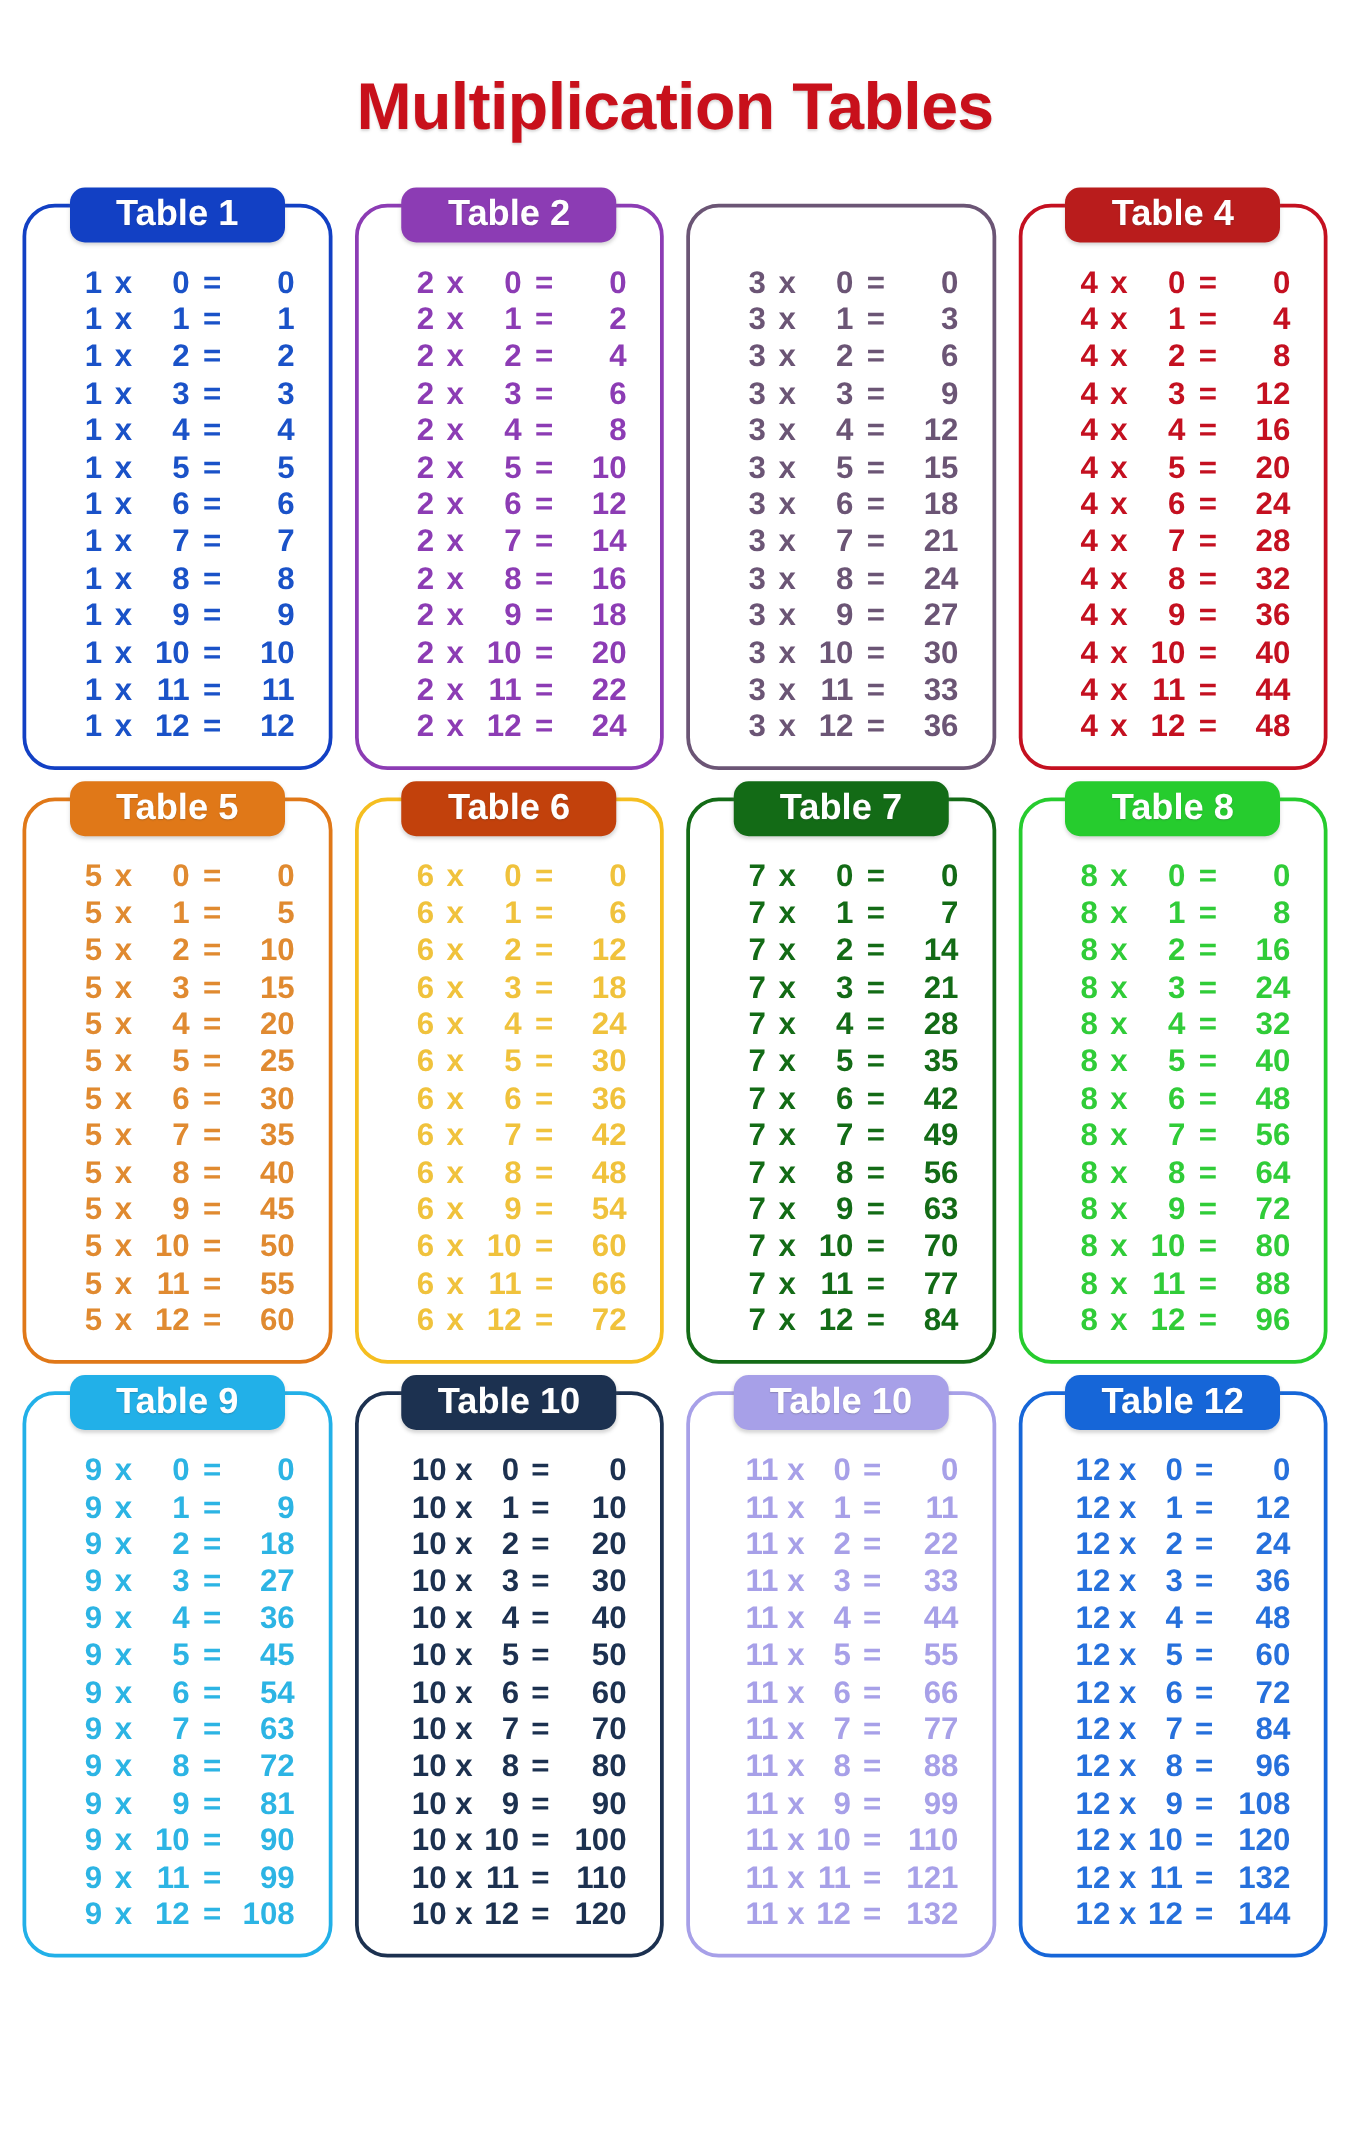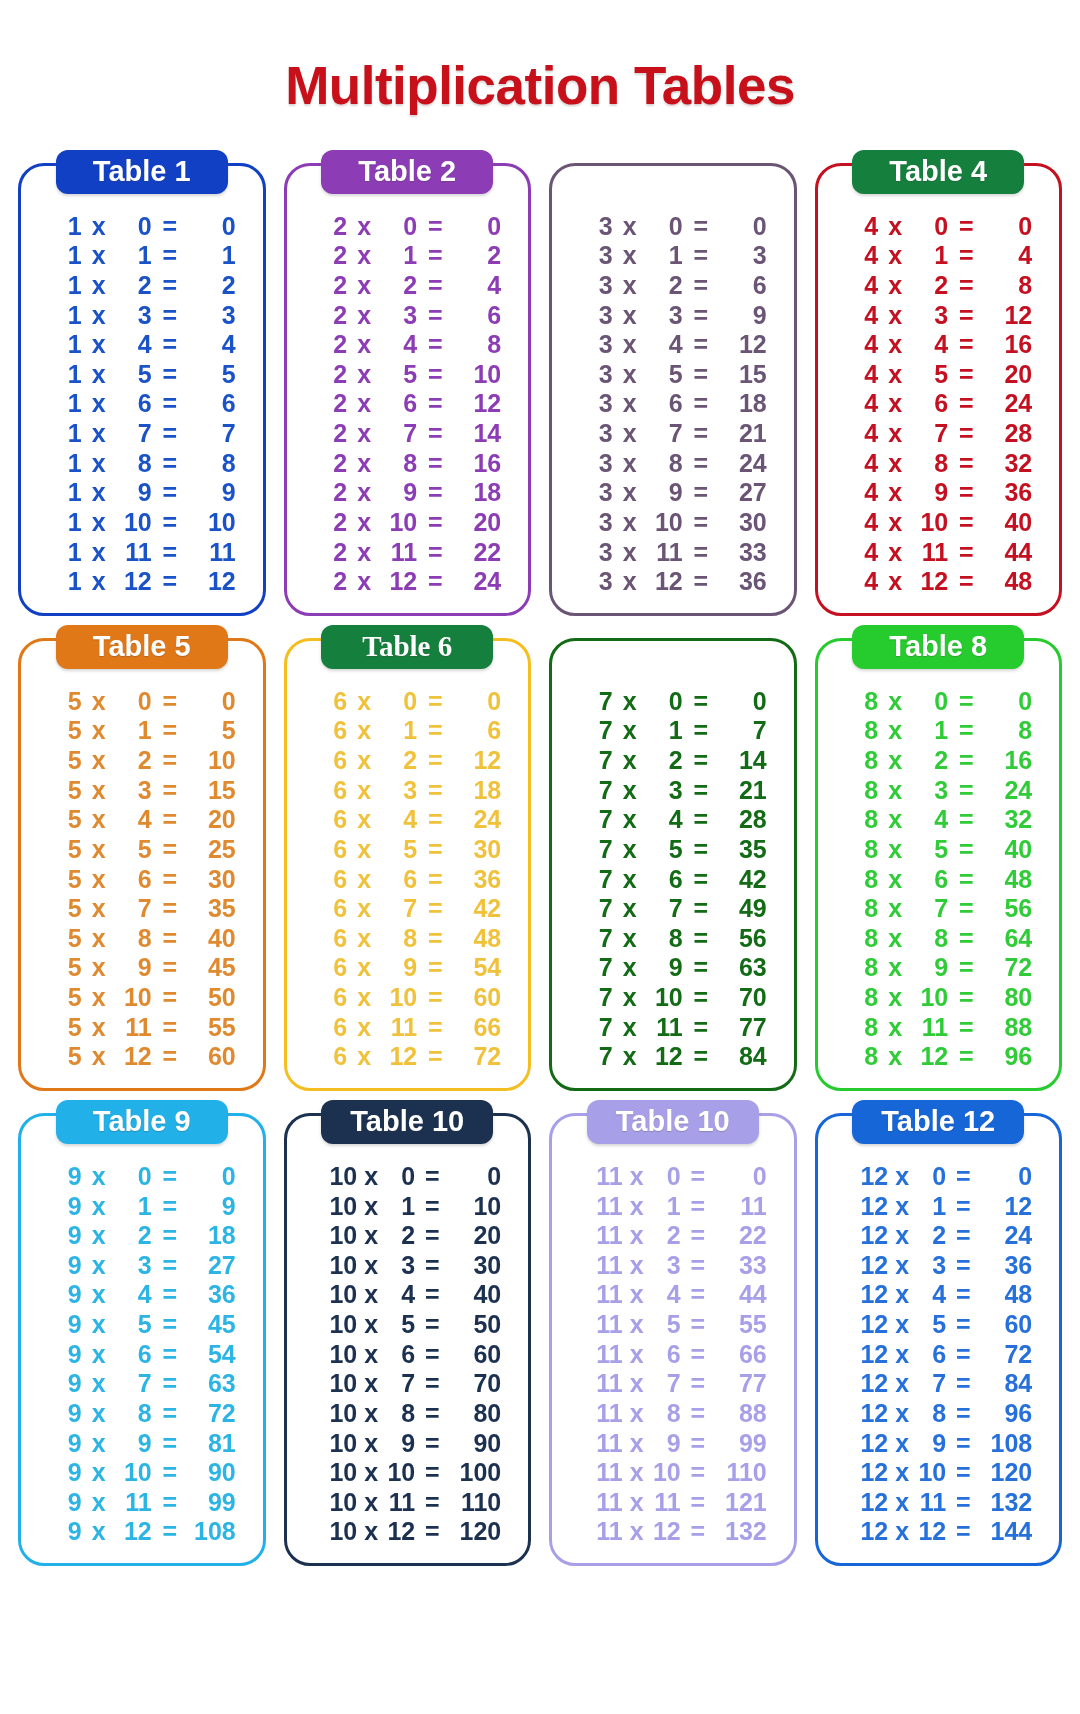--- a/index.html
+++ b/index.html
@@ -400,21 +400,21 @@
           <div class="row" style="color: rgb(107, 85, 117);">
             <span class="cell-a">3</span>
             <span class="cell-times">x</span>
             <span class="cell-b">12</span>
             <span class="cell-eq">=</span>
             <span class="cell-result">36</span>
           </div>
         </div>
       </div>
       <div class="card" data-tone="dark" style="border-color: rgb(196, 16, 32);">
-        <div class="card-header" style="background: #15803d; text-align: center;"><span class="card-header-label">Table 4</span></div>
+        <div class="card-header" style="background: #b91c1c; text-align: center;"><span class="card-header-label">Table 4</span></div>
         <div class="rows">
           <div class="row" style="color: rgb(196, 16, 32);">
             <span class="cell-a">4</span>
             <span class="cell-times">x</span>
             <span class="cell-b">0</span>
             <span class="cell-eq">=</span>
             <span class="cell-result">0</span>
           </div>
           <div class="row" style="color: rgb(196, 16, 32);">
             <span class="cell-a">4</span>
@@ -592,21 +592,21 @@
           <div class="row" style="color: rgb(224, 138, 48);">
             <span class="cell-a">5</span>
             <span class="cell-times">x</span>
             <span class="cell-b">12</span>
             <span class="cell-eq">=</span>
             <span class="cell-result">60</span>
           </div>
         </div>
       </div>
       <div class="card" data-tone="light" style="border-color: rgb(245, 190, 32);">
-        <div class="card-header" style="background: #15803d; font-family: Liberation Serif, serif;"><span class="card-header-label">Table 6</span></div>
+        <div class="card-header" style="background: #c2410c;"><span class="card-header-label">Table 6</span></div>
         <div class="rows">
           <div class="row" style="color: rgb(240, 194, 60);">
             <span class="cell-a">6</span>
             <span class="cell-times">x</span>
             <span class="cell-b">0</span>
             <span class="cell-eq">=</span>
             <span class="cell-result">0</span>
           </div>
           <div class="row" style="color: rgb(240, 194, 60);">
             <span class="cell-a">6</span>
@@ -688,20 +688,21 @@
           <div class="row" style="color: rgb(240, 194, 60);">
             <span class="cell-a">6</span>
             <span class="cell-times">x</span>
             <span class="cell-b">12</span>
             <span class="cell-eq">=</span>
             <span class="cell-result">72</span>
           </div>
         </div>
       </div>
       <div class="card" data-tone="dark" style="border-color: rgb(19, 107, 22);">
+        <div class="card-header" style="background: rgb(19, 107, 22);"><span class="card-header-label">Table 7</span></div>
         <div class="rows">
           <div class="row" style="color: rgb(19, 107, 22);">
             <span class="cell-a">7</span>
             <span class="cell-times">x</span>
             <span class="cell-b">0</span>
             <span class="cell-eq">=</span>
             <span class="cell-result">0</span>
           </div>
           <div class="row" style="color: rgb(19, 107, 22);">
             <span class="cell-a">7</span>

